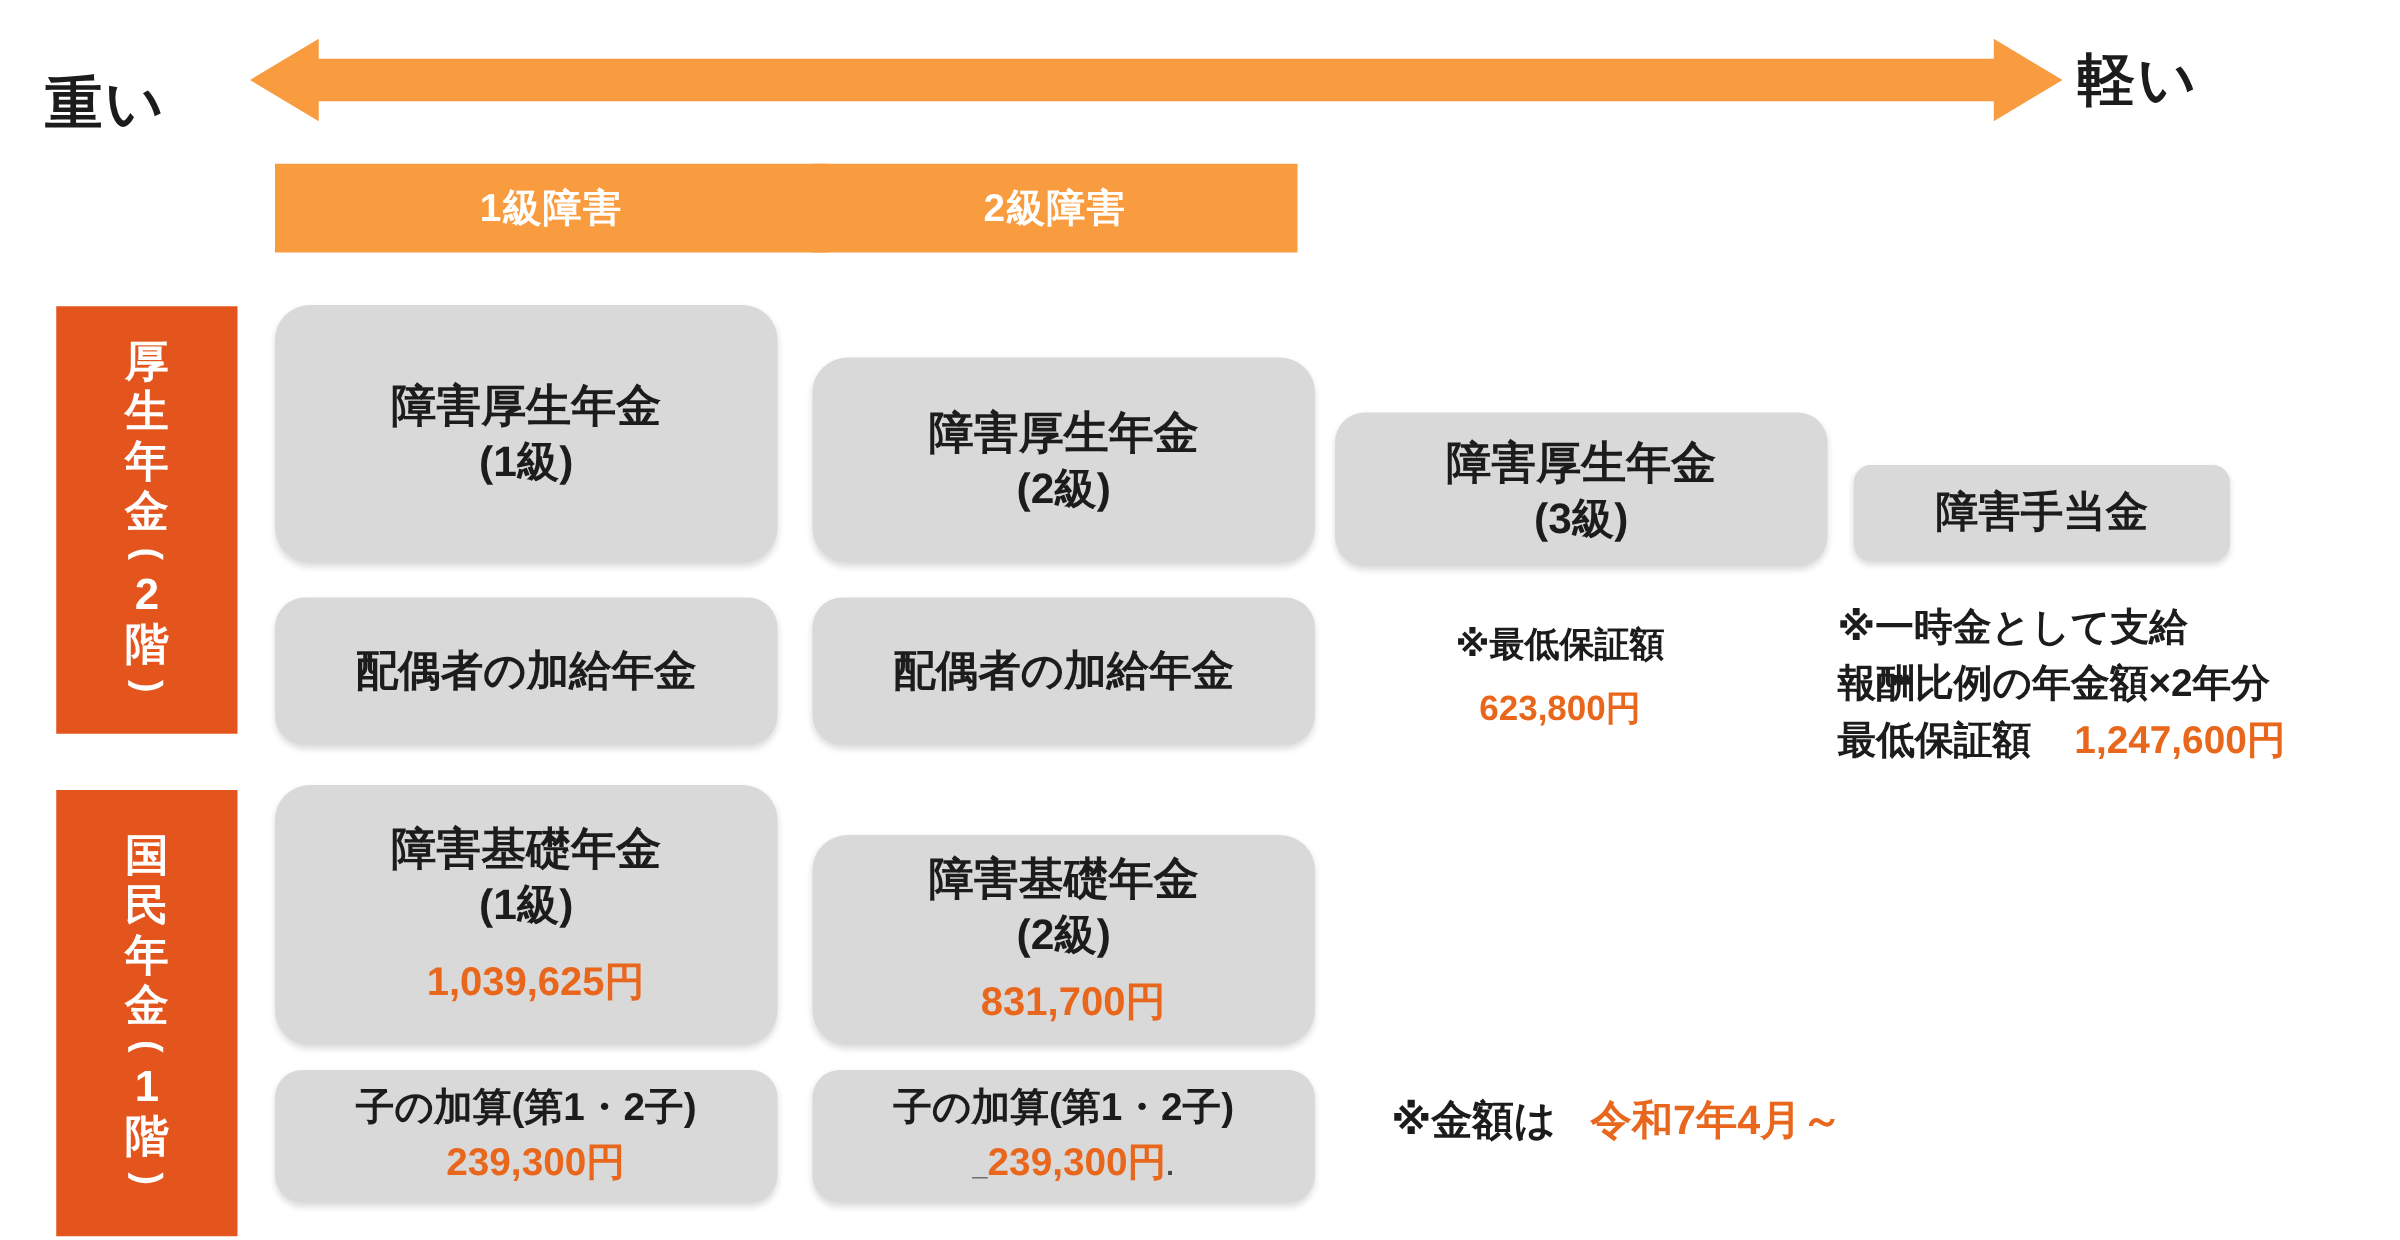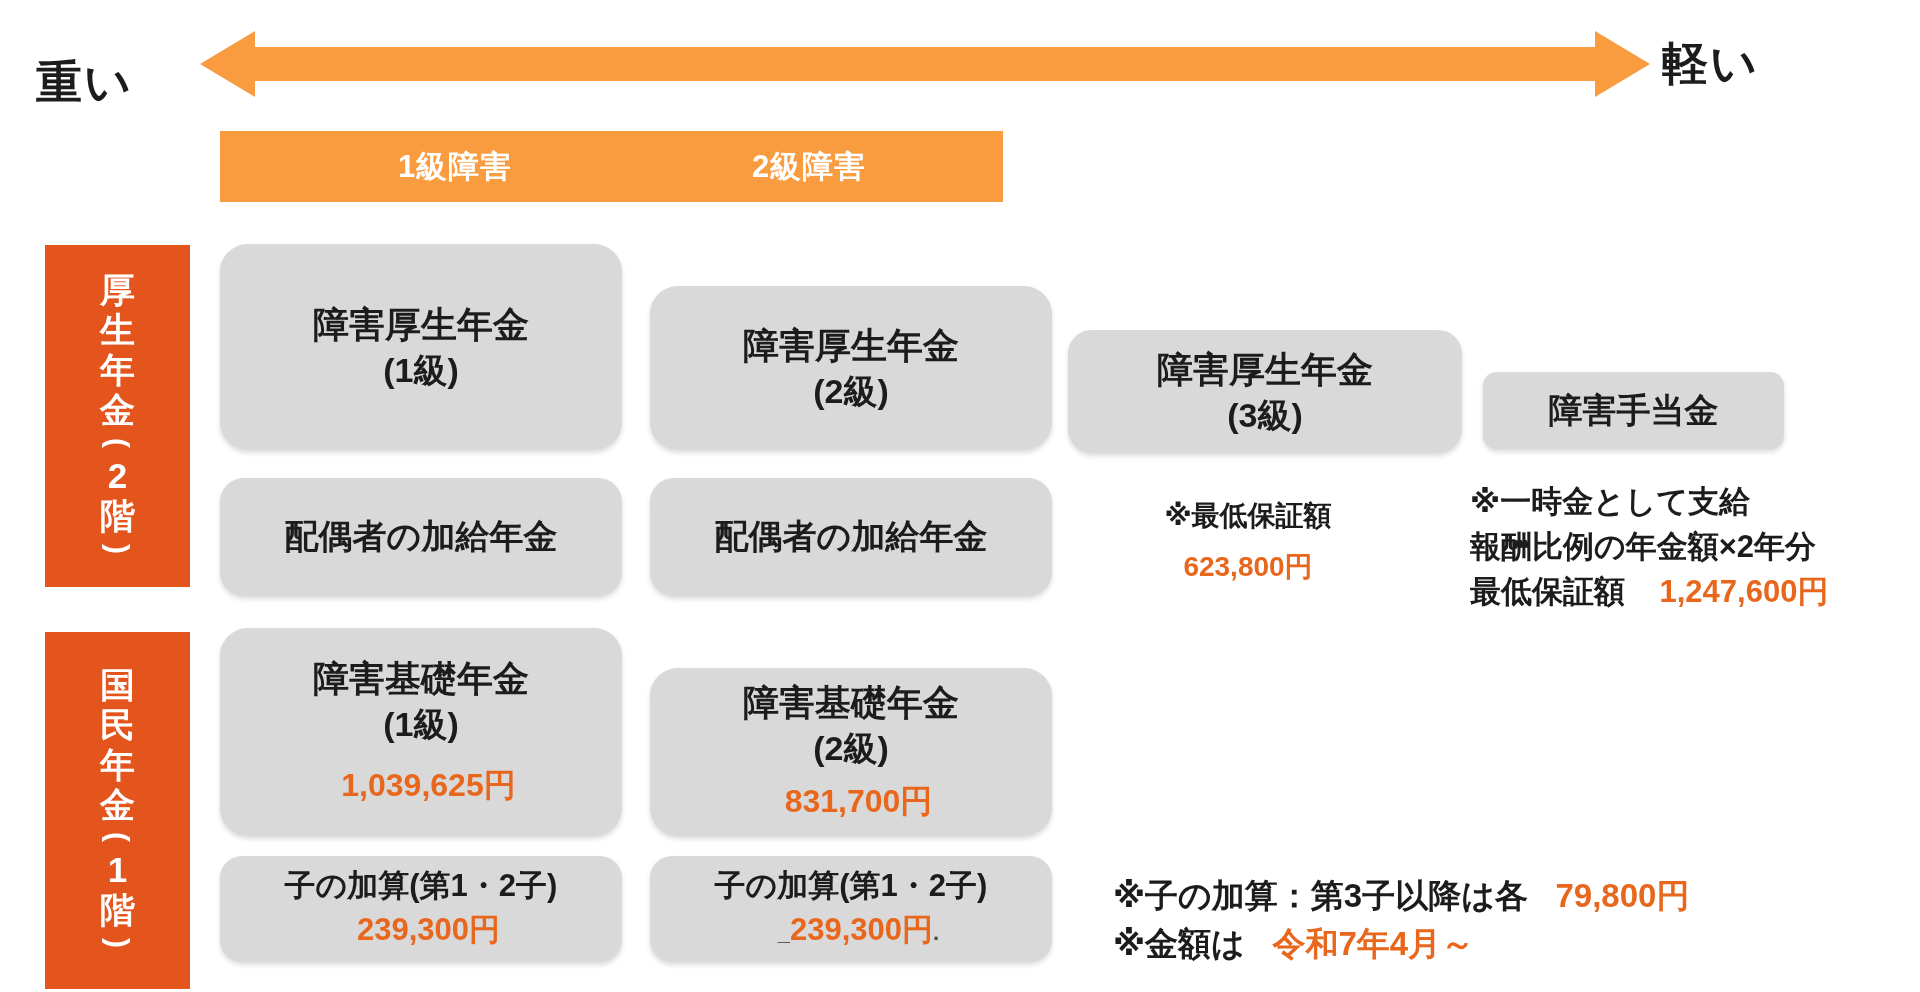--- a/index.html
+++ b/index.html
@@ -60,24 +60,24 @@
 <div class="canvas">
 
   <div class="abs scale-label" style="left:36px;top:52px;">重い</div>
 
   <svg class="arrow-svg" width="1450" height="66" viewBox="0 0 1450 66">
     <polygon class="arrow-shape" points="55,0 55,16 1395,16 1395,0 1450,33 1395,66 1395,50 55,50 55,66 0,33"></polygon>
   </svg>
 
   <div class="abs scale-label" style="left:1662px;top:33px;">軽い</div>
 
-  <div class="grade-header" style="left:220px;width:442px;padding-left:14px;">
+  <div class="grade-header" style="left:220px;width:442px;">
     <span>1級障害</span>
   </div>
-  <div class="grade-header" style="left:615px;width:388px;">
+  <div class="grade-header" style="left:650px;width:388px;">
     <span>2級障害</span>
   </div>
 
   <div class="tier-band" style="top:245px;height:342px;">
       <span class="vchar">厚</span>
       <span class="vchar">生</span>
       <span class="vchar">年</span>
       <span class="vchar">金</span>
       <span class="vchar vrot">(</span>
       <span class="vchar">2</span>
@@ -156,24 +156,19 @@
 
   <div class="gbox child-box" style="left:650px;top:856px;width:402px;height:106px;border-radius:22px;">
     <div class="label">子の加算(第1・2子)</div>
     <div class="amount">
       <span class="edit-mark">_</span><span>239,300円</span><span class="edit-mark">.</span>
     </div>
   </div>
 
   <div class="abs footnote" style="left:1113px;top:872px;width:780px;">
     <div>
-      <span>※子の加算：第3子以降は各</span>
-      <span>&nbsp;</span>
-      <span class="orange">79,800円</span>
-    </div>
-    <div>
       <span>※金額は</span>
       <span>&nbsp;</span>
       <span class="orange">令和7年4月～</span>
     </div>
   </div>
 
 </div>
 
 </body></html>

